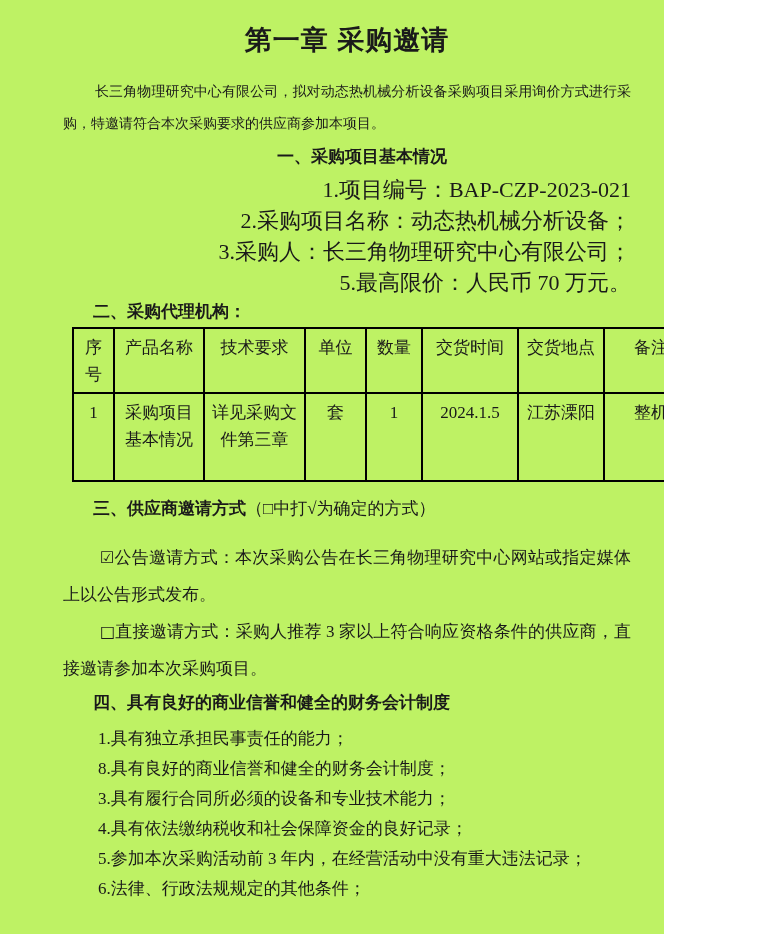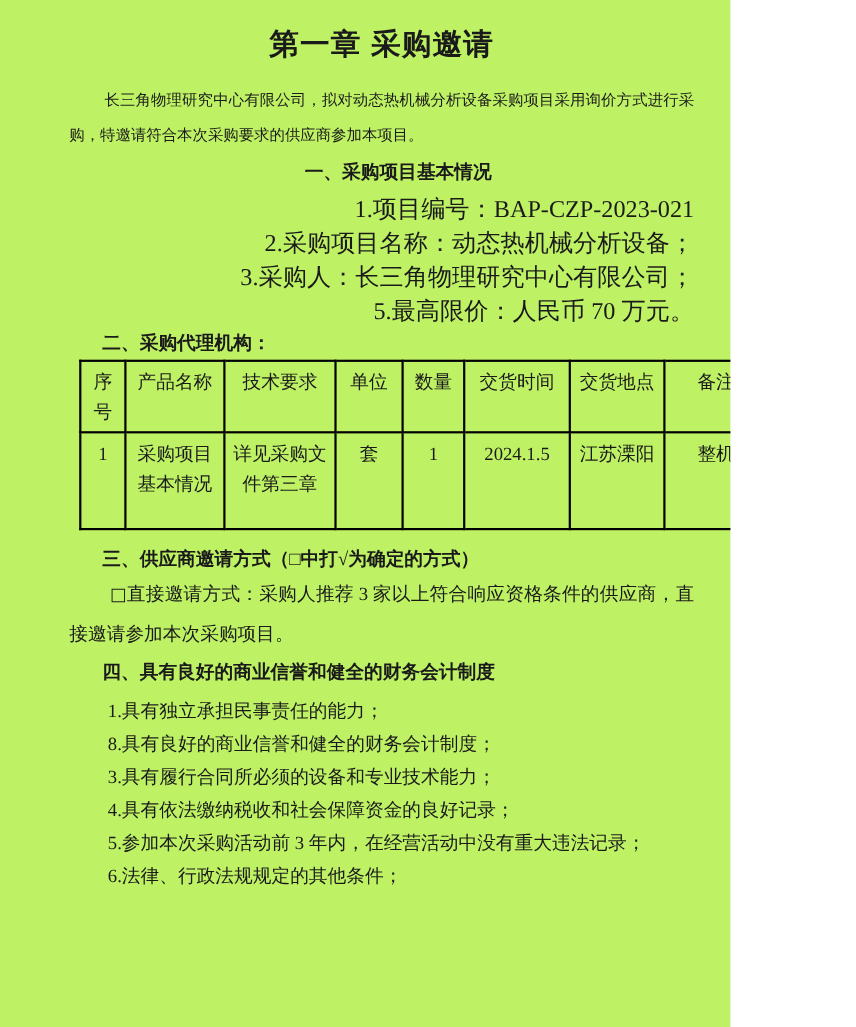--- a/index.html
+++ b/index.html
@@ -28,21 +28,21 @@
     text-align: justify; text-indent: 32px;
     margin: 18px 0 0 0;
     word-break: break-all;
   }
   .h-sec {
     font-family: "Liberation Sans", "DejaVu Sans", sans-serif;
     font-size: 17px; font-weight: 700;
     line-height: 24px;
     margin: 0; padding-left: 30px;
   }
-  .h-sec .note { font-weight: 700; font-family: "Liberation Serif", "DejaVu Serif", serif; }
+  .h-sec .note { font-weight: 400; font-family: "Liberation Serif", "DejaVu Serif", serif; }
   #sec1-heading { margin-top: 5px; text-align: center; }
   .list-basic { margin-top: 5px; }
   .list-basic p {
     margin: 0; padding-left: 22px;
     font-size: 22px; line-height: 31px;
     white-space: nowrap;
     text-align: right;
   }
   #sec2-heading { margin-top: 2px; }
   table.ptable {
@@ -128,20 +128,21 @@
         <td>1</td>
         <td>2024.1.5</td>
         <td>江苏溧阳</td>
         <td>整机</td>
       </tr>
     </tbody>
   </table>
 
   <h2 class="h-sec" id="sec3-heading"><span>三、供应商邀请方式</span><span class="note">（□中打√为确定的方式）</span></h2>
 
+  <p class="opt" id="opt-0"><span class="cb">☑</span><span>公告邀请方式：本次采购公告在长三角物理研究中心网站或指定媒体上以公告形式发布。</span></p>
 
   <p class="opt" id="opt-1"><span class="cb">□</span><span>直接邀请方式：采购人推荐 3 家以上符合响应资格条件的供应商，直接邀请参加本次采购项目。</span></p>
 
   <h2 class="h-sec" id="sec4-heading">四、具有良好的商业信誉和健全的财务会计制度</h2>
   <div class="list-cond">
     <p>1.具有独立承担民事责任的能力；</p>
     <p>8.具有良好的商业信誉和健全的财务会计制度；</p>
     <p>3.具有履行合同所必须的设备和专业技术能力；</p>
     <p>4.具有依法缴纳税收和社会保障资金的良好记录；</p>
     <p>5.参加本次采购活动前 3 年内，在经营活动中没有重大违法记录；</p>

